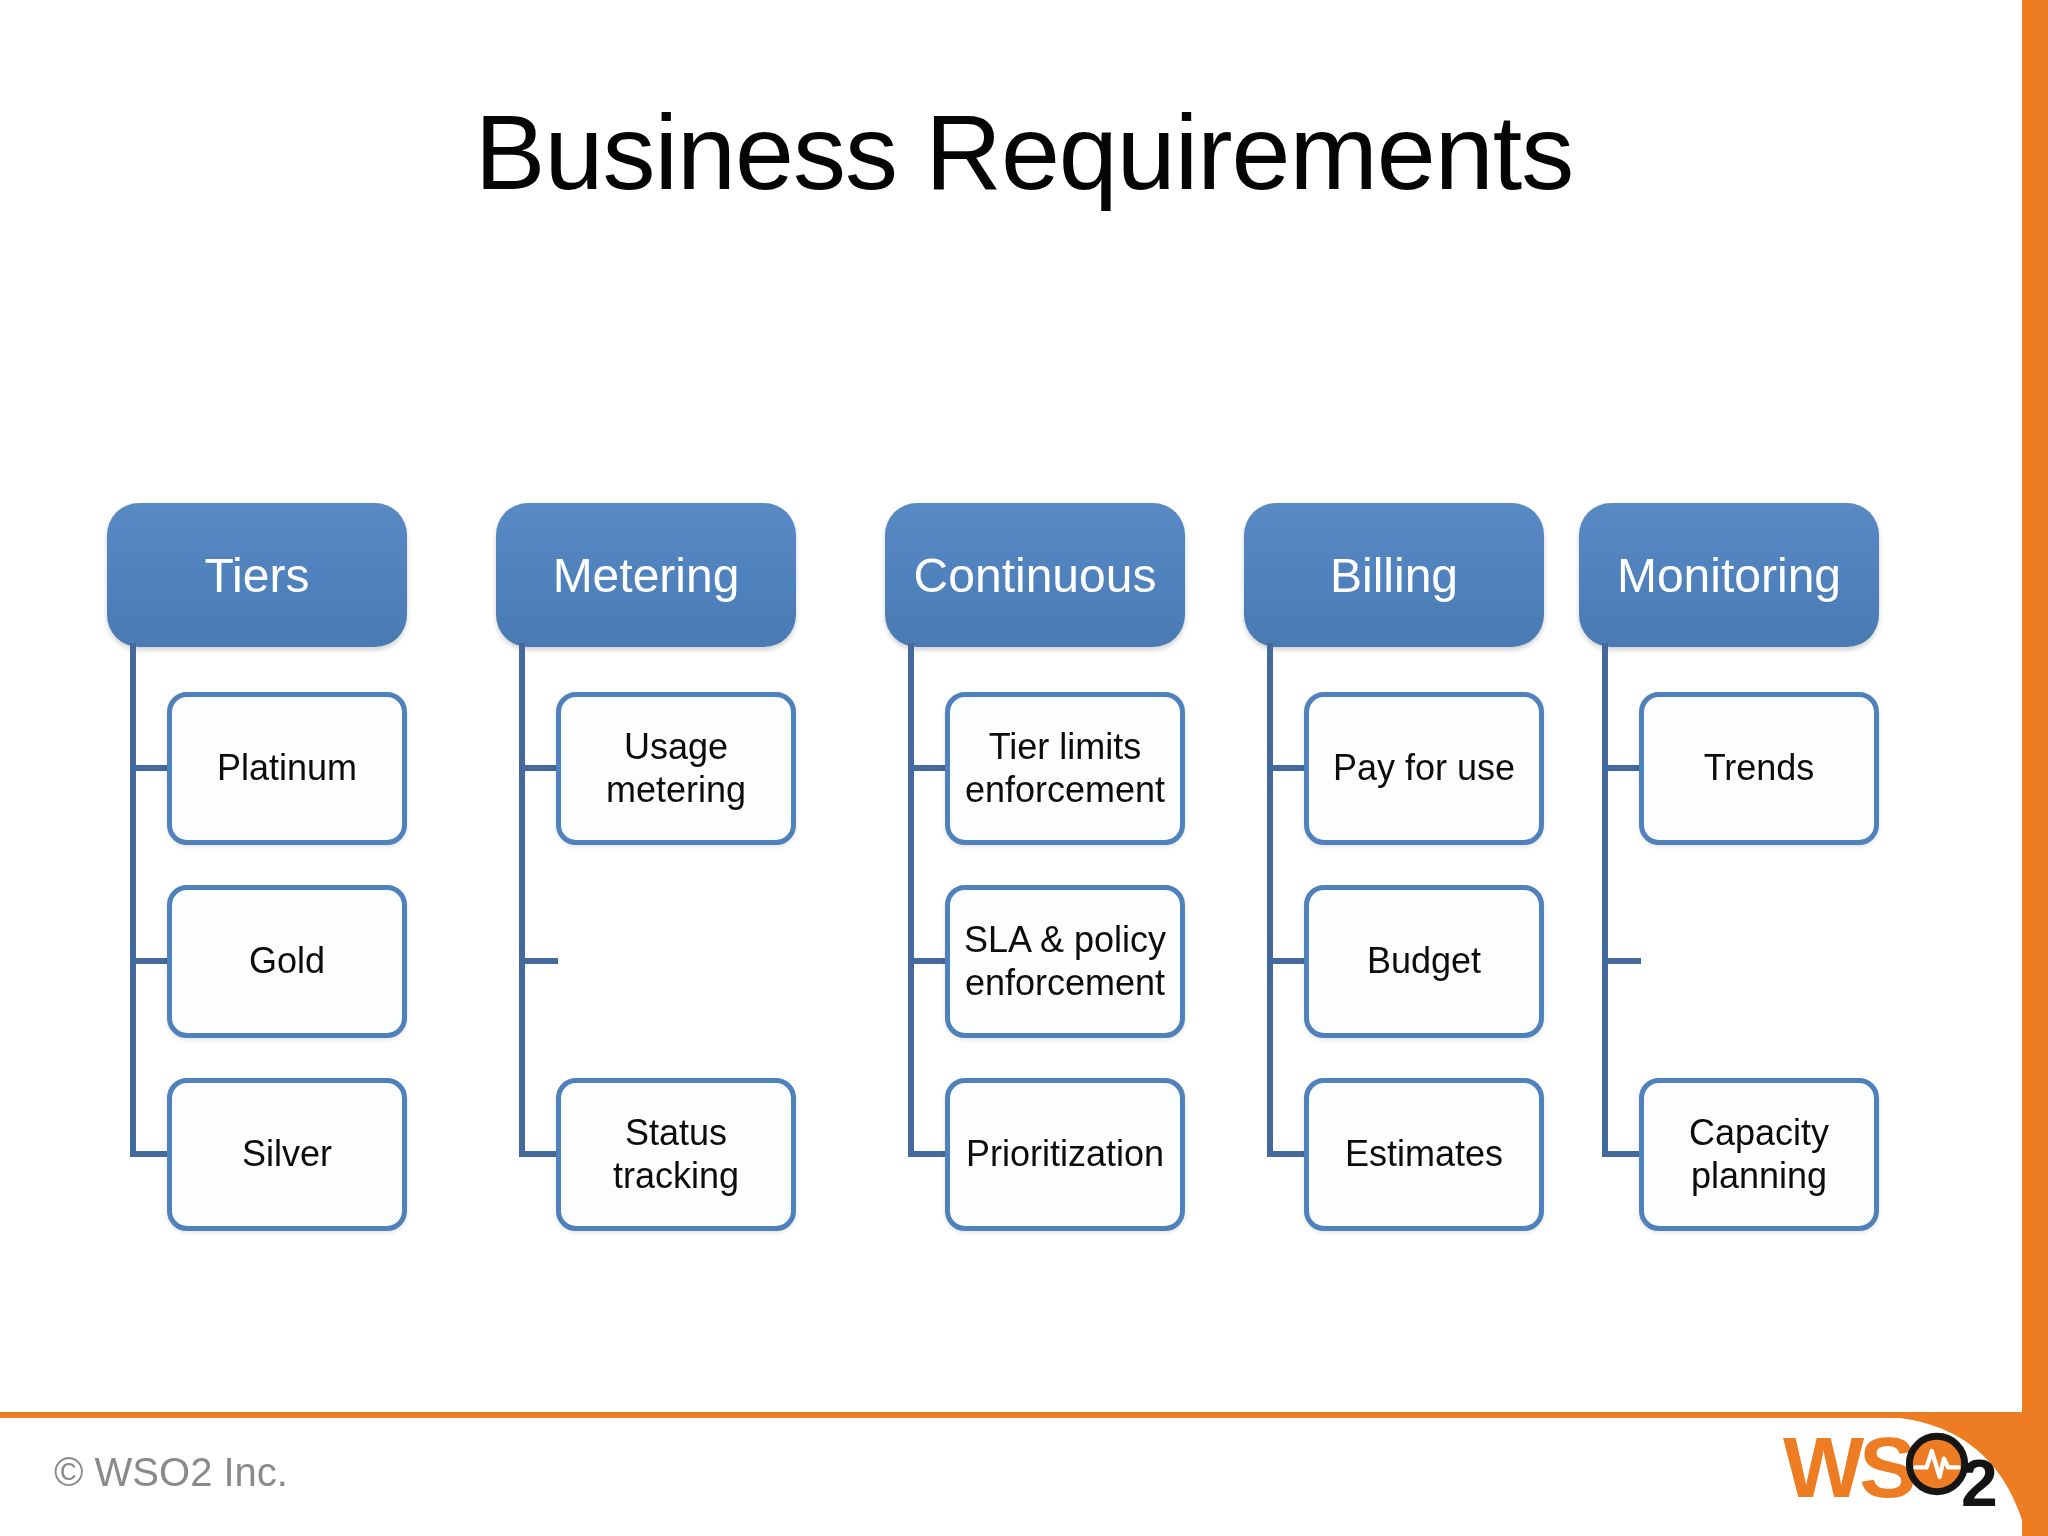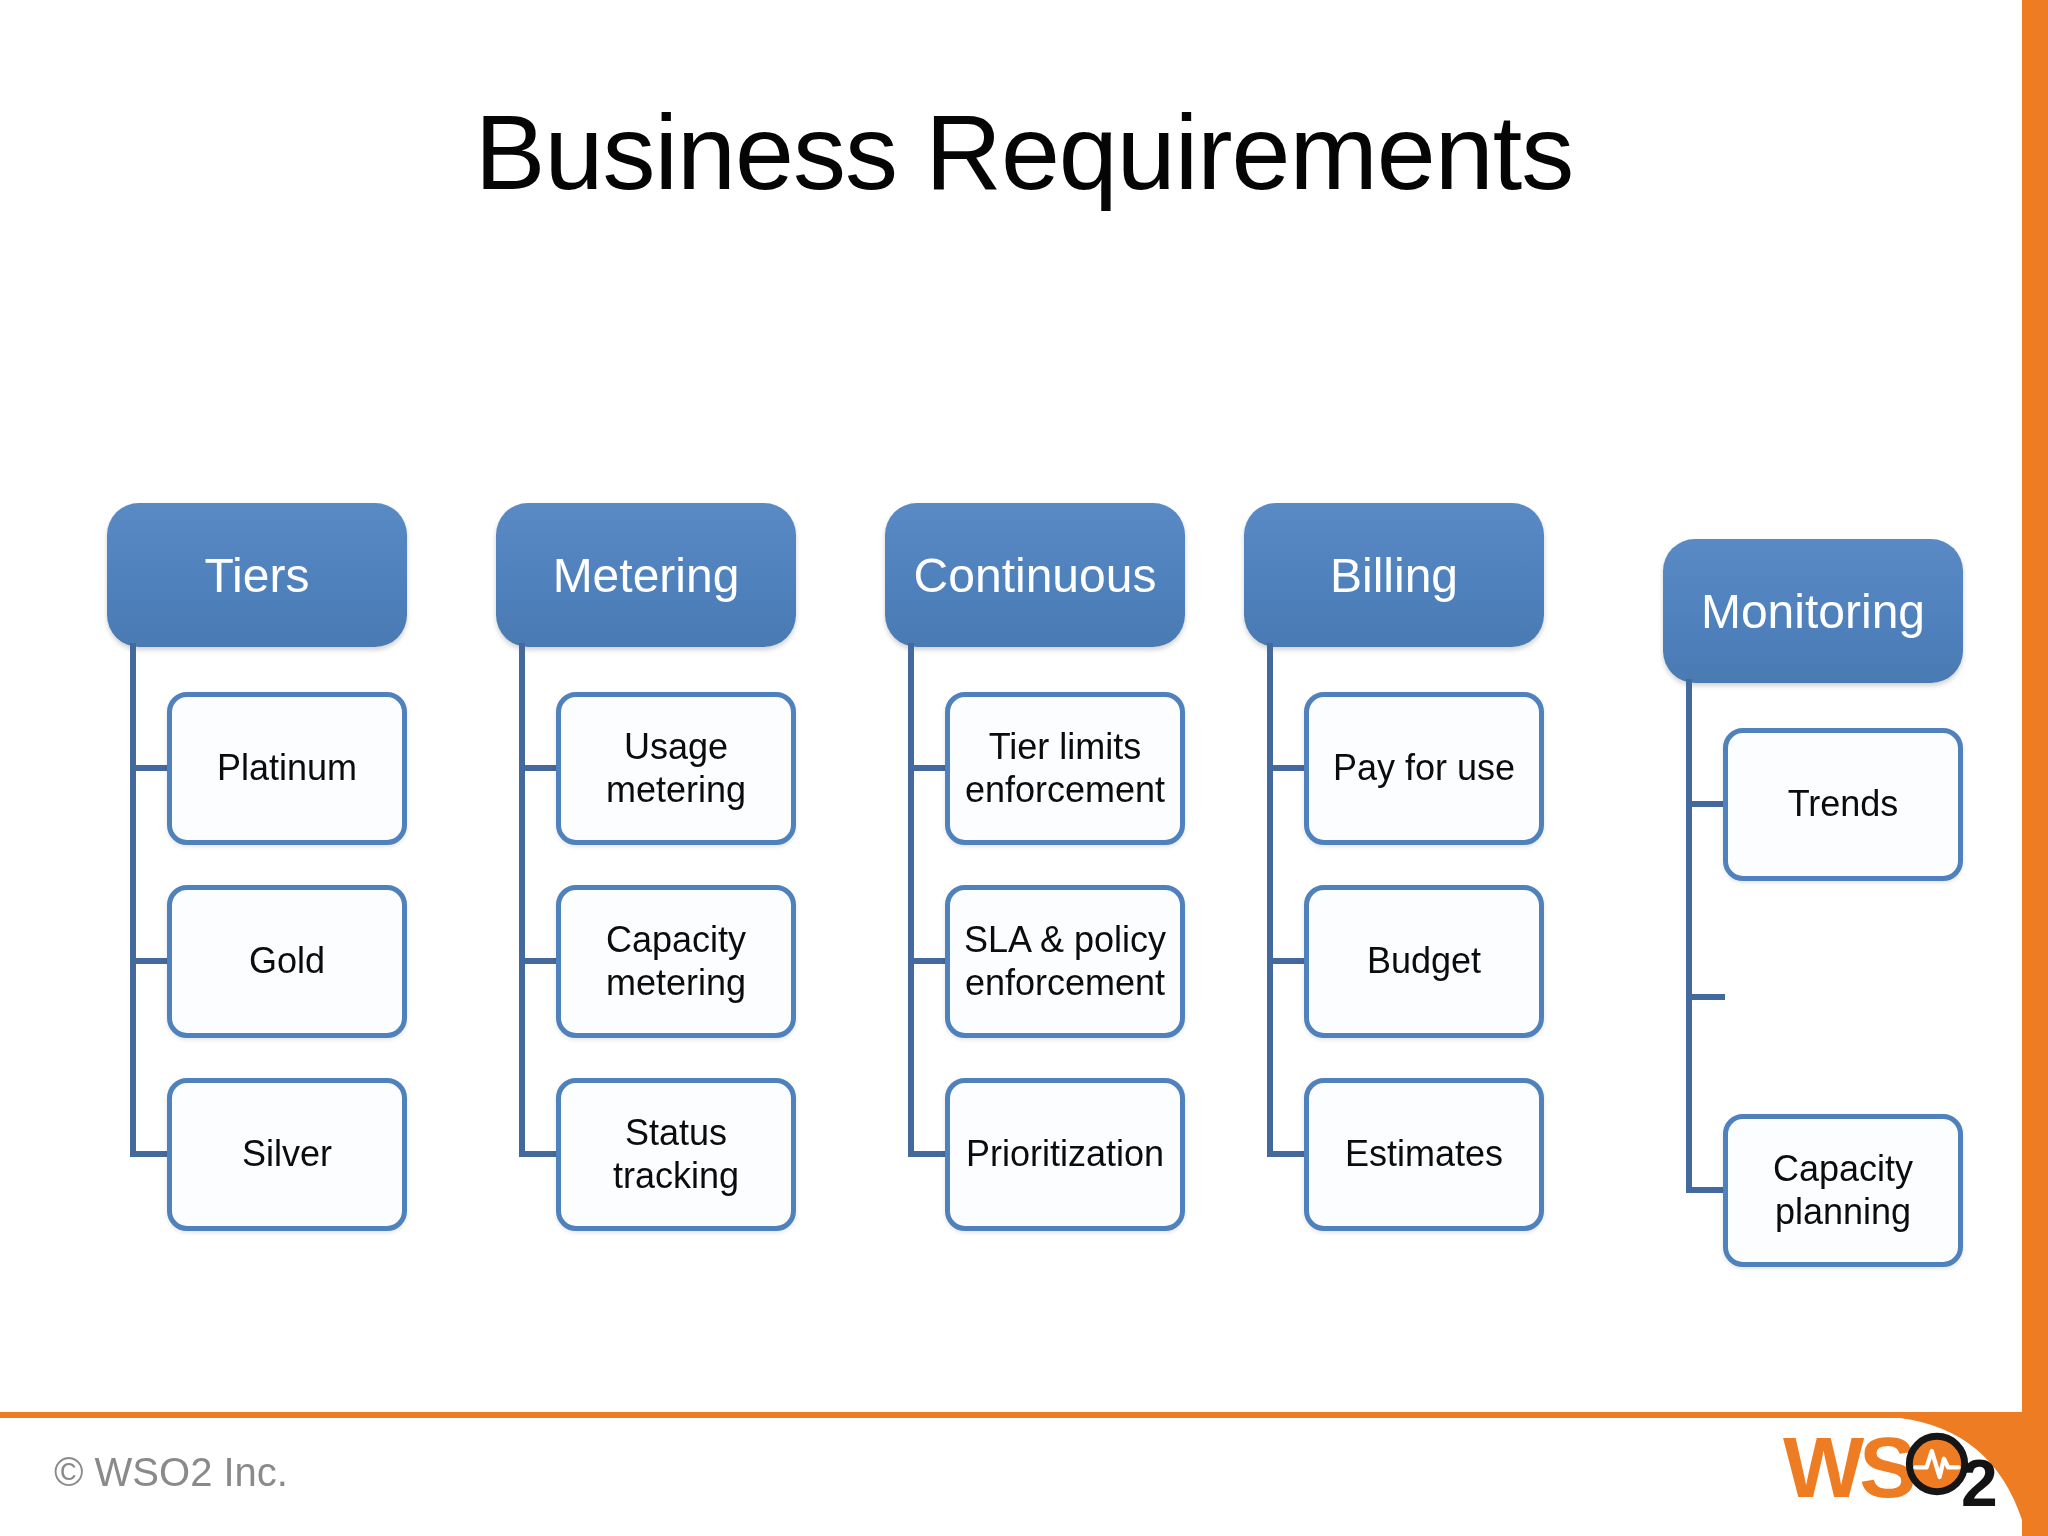--- a/index.html
+++ b/index.html
@@ -18,21 +18,21 @@
   .title{
     position:absolute;left:0;top:92px;width:100%;text-align:center;
     font-size:106px;font-weight:400;color:#050505;letter-spacing:-1px;
   }
   .diagram{position:absolute;left:107px;top:503px;width:1856px;height:740px;}
   .column{position:absolute;top:0;width:300px;height:740px;}
   .column:nth-child(1){left:0;}
   .column:nth-child(2){left:389px;}
   .column:nth-child(3){left:778px;}
   .column:nth-child(4){left:1137px;}
-  .column:nth-child(5){left:1556px;margin-top:36px;}
+  .column:nth-child(5){left:1472px;}
   .hdr{
     position:absolute;left:0;top:0;width:300px;height:144px;border-radius:32px;
     background:linear-gradient(180deg,#5a8ac4 0%,var(--accent-blue) 55%,#4a7ab2 100%);
     display:flex;align-items:center;justify-content:center;
     box-shadow:0 3px 5px rgba(0,0,0,0.18);
   }
   .hdr span{color:#ffffff;font-size:48px;font-weight:400;}
   .vline{position:absolute;left:23px;top:140px;width:6px;height:514px;background:var(--connector-blue);}
   .stub{position:absolute;left:26px;width:36px;height:6px;background:var(--connector-blue);}
   .stub.s1{top:262px;}
@@ -95,23 +95,20 @@
     <div class="column">
       <div class="hdr">
         <span>Metering</span>
       </div>
       <div class="vline"></div>
       <div class="stub s1"></div>
       <div class="stub s2"></div>
       <div class="stub s3"></div>
       <div class="kid k1">
           <span>Usage metering</span>
-        </div>
-      <div class="kid k2">
-          <span>Capacity metering</span>
         </div>
       <div class="kid k3">
           <span>Status tracking</span>
         </div>
     </div>
 
     <div class="column">
       <div class="hdr">
         <span>Continuous</span>
       </div>

